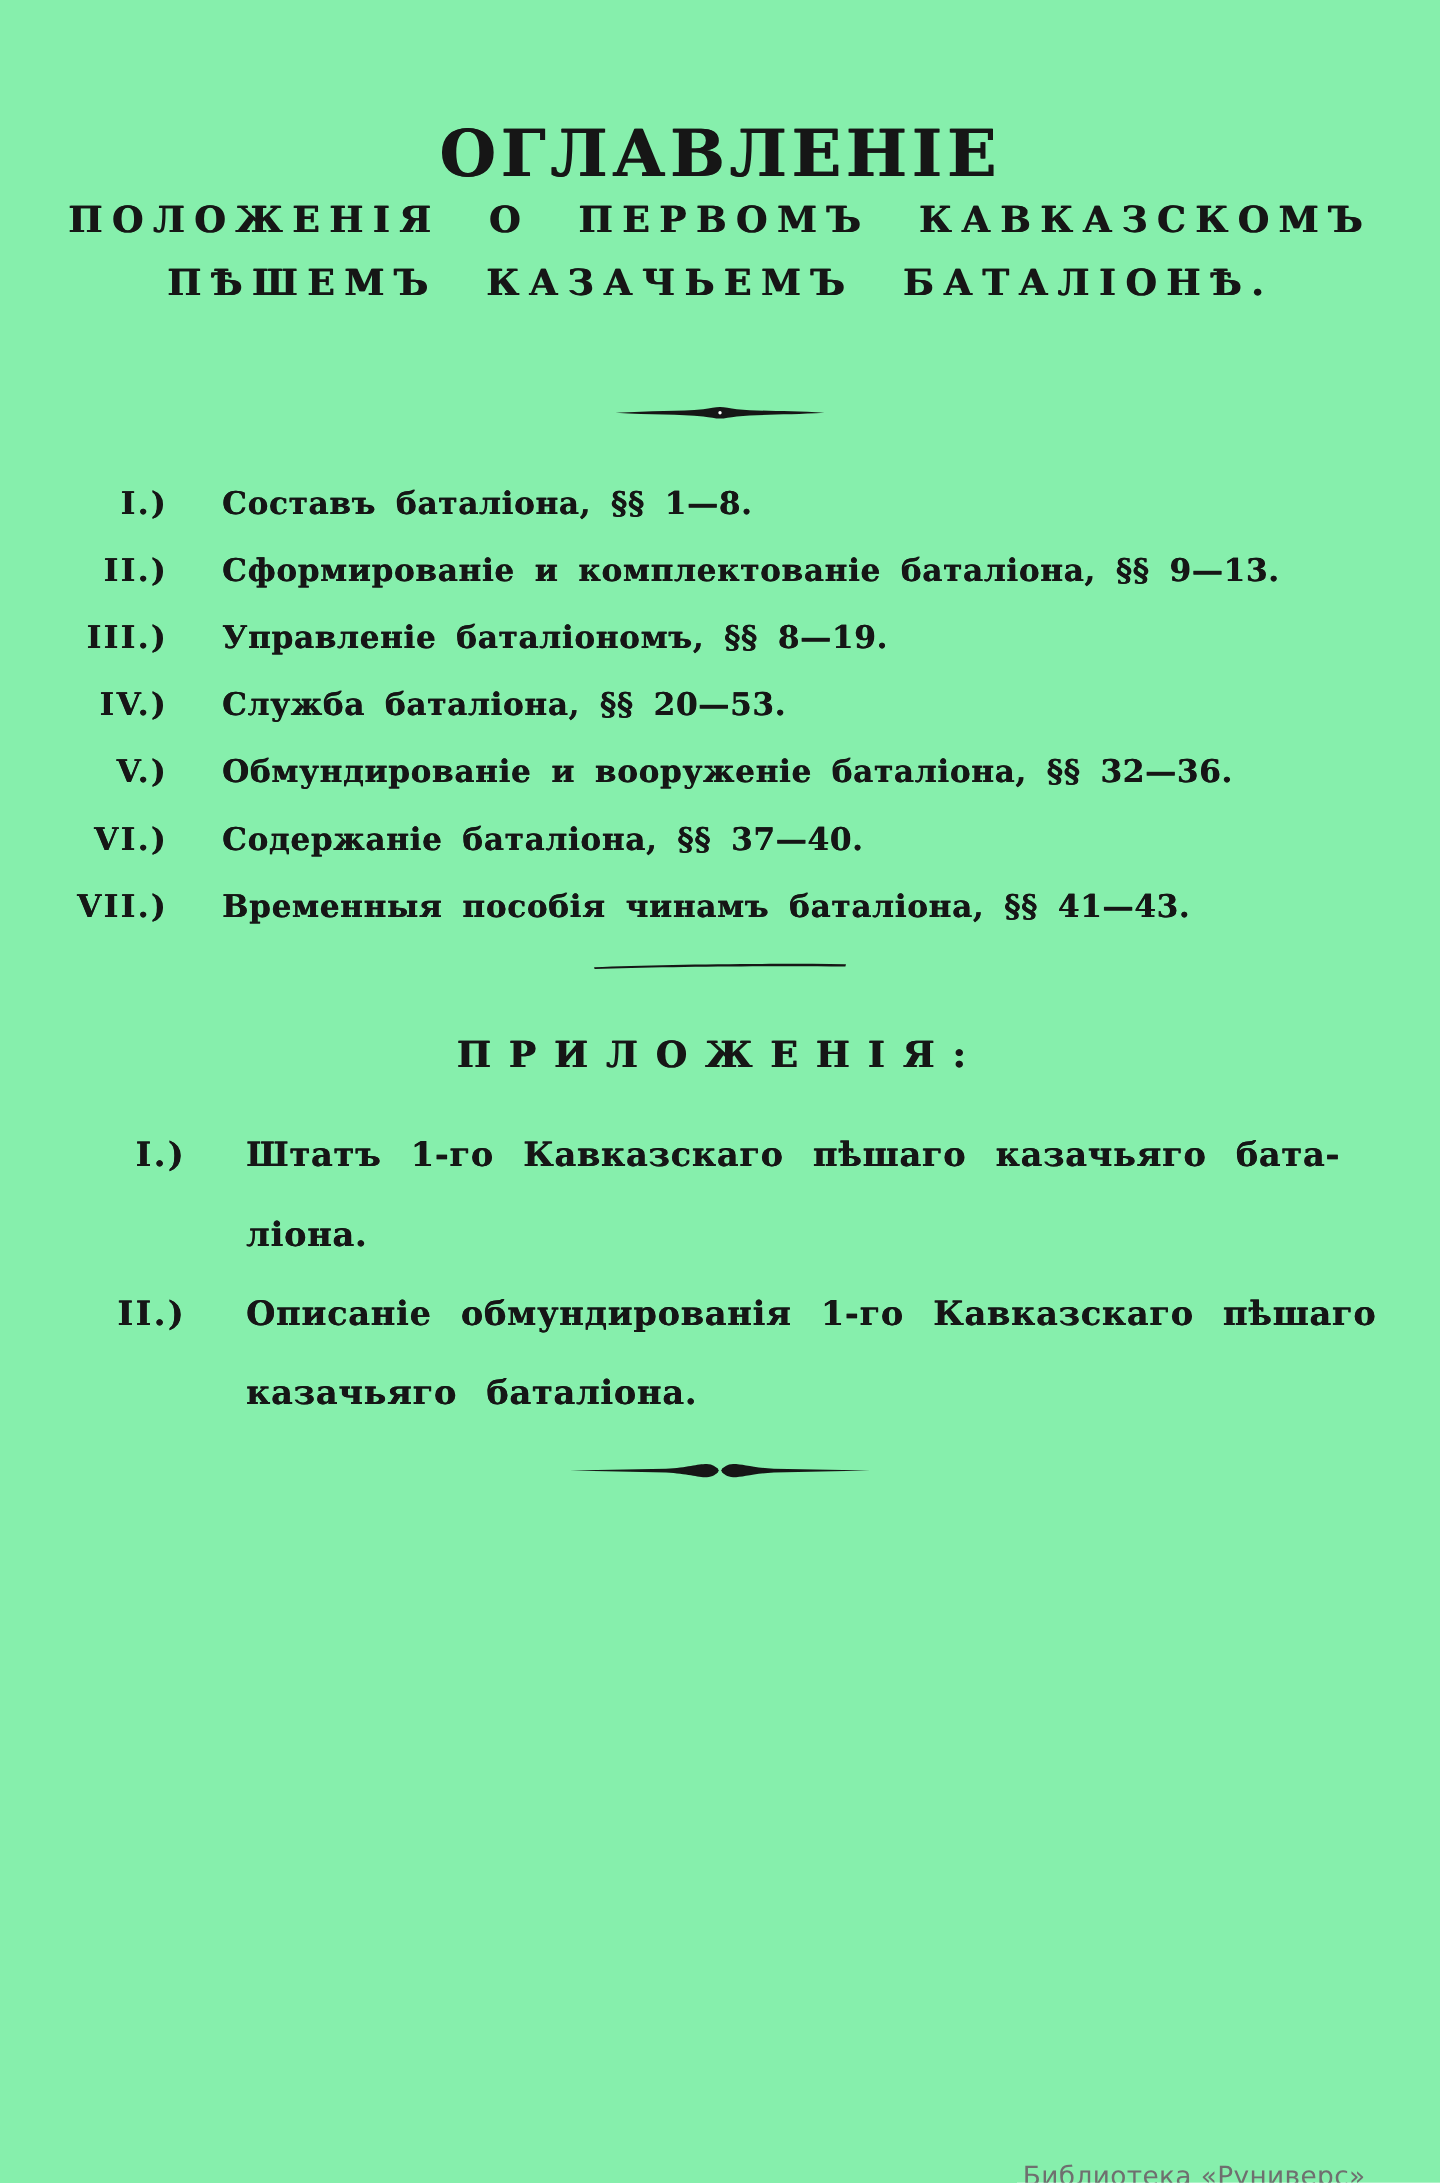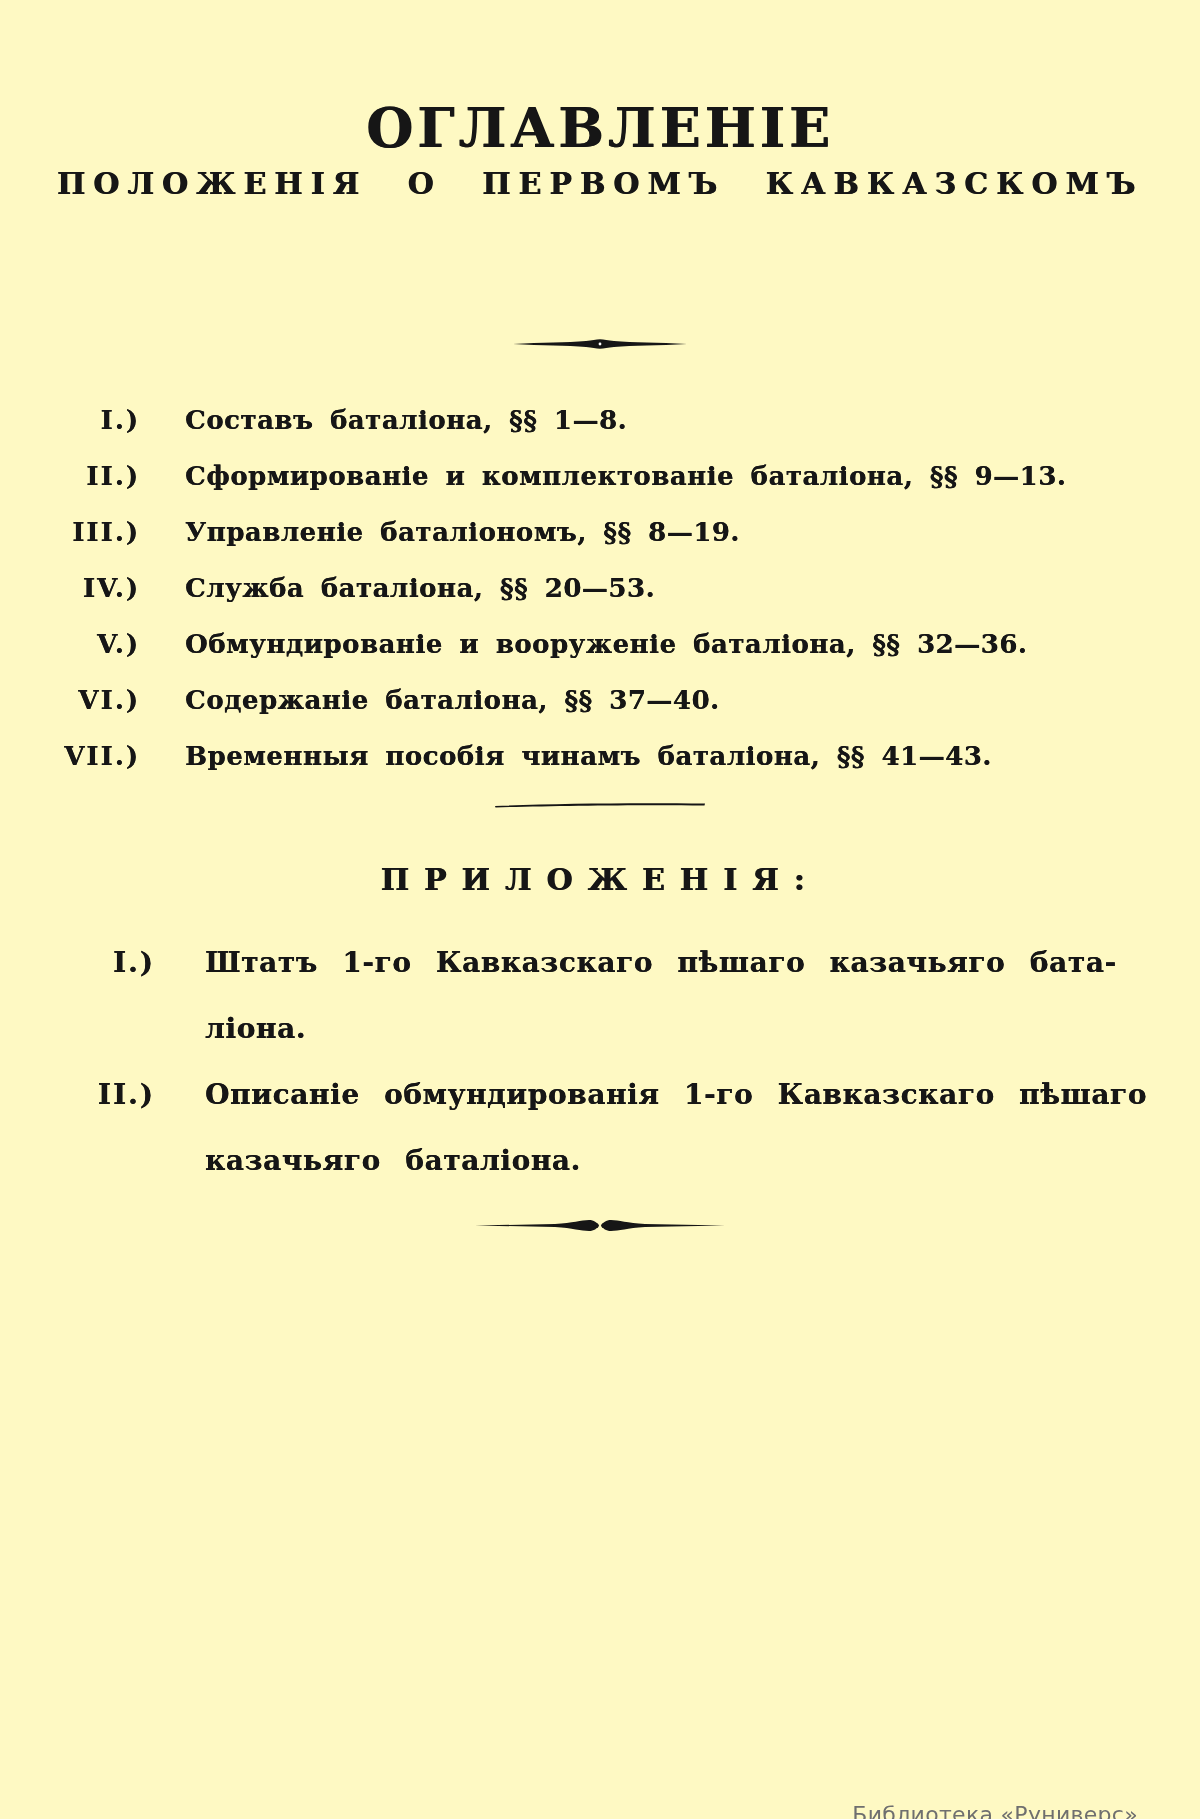--- a/index.html
+++ b/index.html
@@ -4,21 +4,21 @@
 <style>
   html, body { margin: 0; padding: 0; }
   body {
     width: 1200px; height: 1819px;
     background: #ffffff;
     font-family: "DejaVu Serif", serif;
     color: #161616;
     position: relative;
     overflow: hidden;
   }
-  .page { position: absolute; inset: 0; background: #fef9c3; }
+  .page { position: absolute; inset: 0; background: #86efac; }
 
   .heavy { text-shadow: 0.7px 0 0 currentColor; }
   .semi  { text-shadow: 0.3px 0 0 currentColor; }
 
   .title {
     position: absolute; top: 96px; left: 0; width: 1200px;
     margin: 0; text-align: center;
     font-size: 54px; font-weight: 700; letter-spacing: 4px;
   }
   .subtitle-line {
@@ -72,20 +72,21 @@
   }
 </style>
 </head>
 <body>
 
 <div class="page">
 
   <h1 class="title heavy">ОГЛАВЛЕНІЕ</h1>
 
   <div class="subtitle-line l1 heavy">ПОЛОЖЕНІЯ О ПЕРВОМЪ КАВКАЗСКОМЪ</div>
+  <div class="subtitle-line l2 heavy">ПѢШЕМЪ КАЗАЧЬЕМЪ БАТАЛІОНѢ.</div>
 
   <div class="ornament ornament-top">
     <svg width="176" height="12" viewBox="0 0 176 12" xmlns="http://www.w3.org/2000/svg">
       <path fill="#161616" d="M1,6 C30,4.2 55,4.8 74,3 C80,2.4 84,1.2 88,1.2 C92,1.2 96,2.4 102,3 C121,4.8 146,4.2 175,6 C146,7.8 121,7.2 102,9 C96,9.6 92,10.8 88,10.8 C84,10.8 80,9.6 74,9 C55,7.2 30,7.8 1,6 Z"></path>
       <circle cx="88" cy="6" r="1.4" fill="#ffffff"></circle>
     </svg>
   </div>
 
   <ol class="toc">
     <li class="toc-row">

